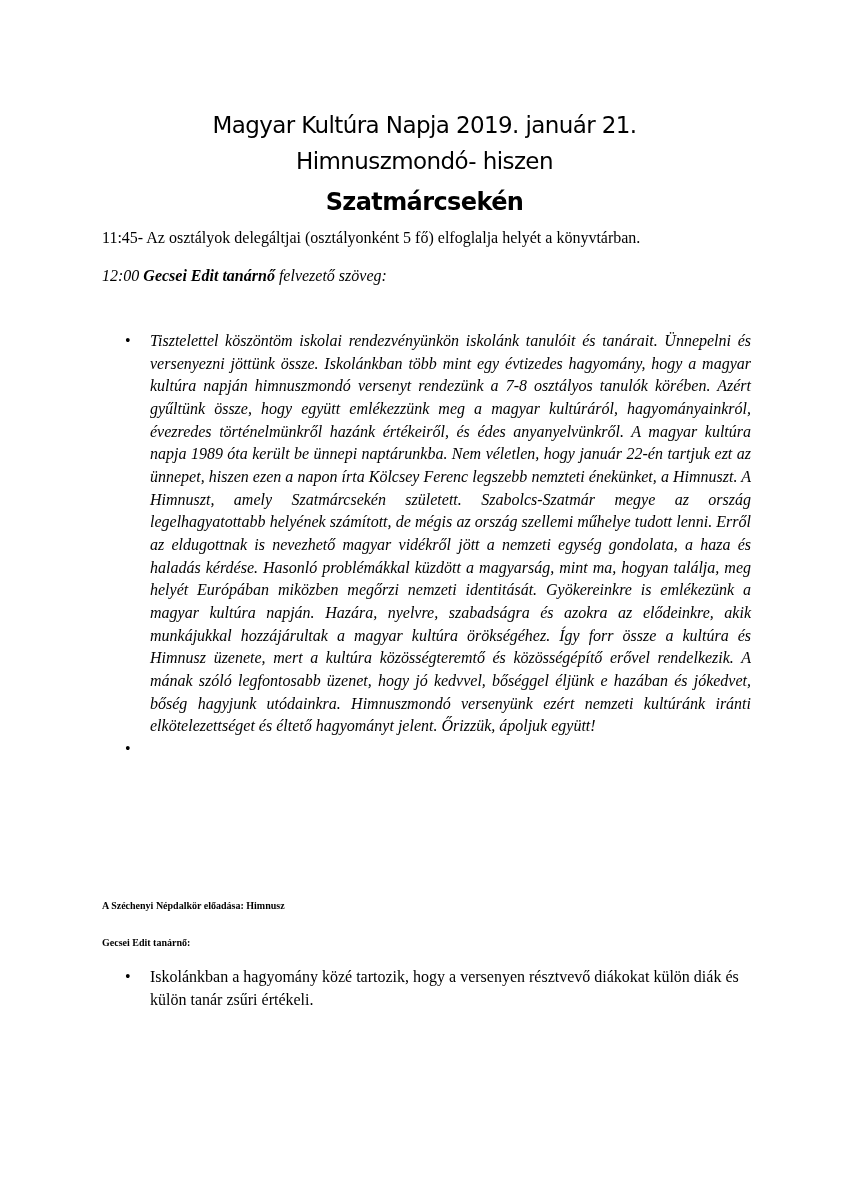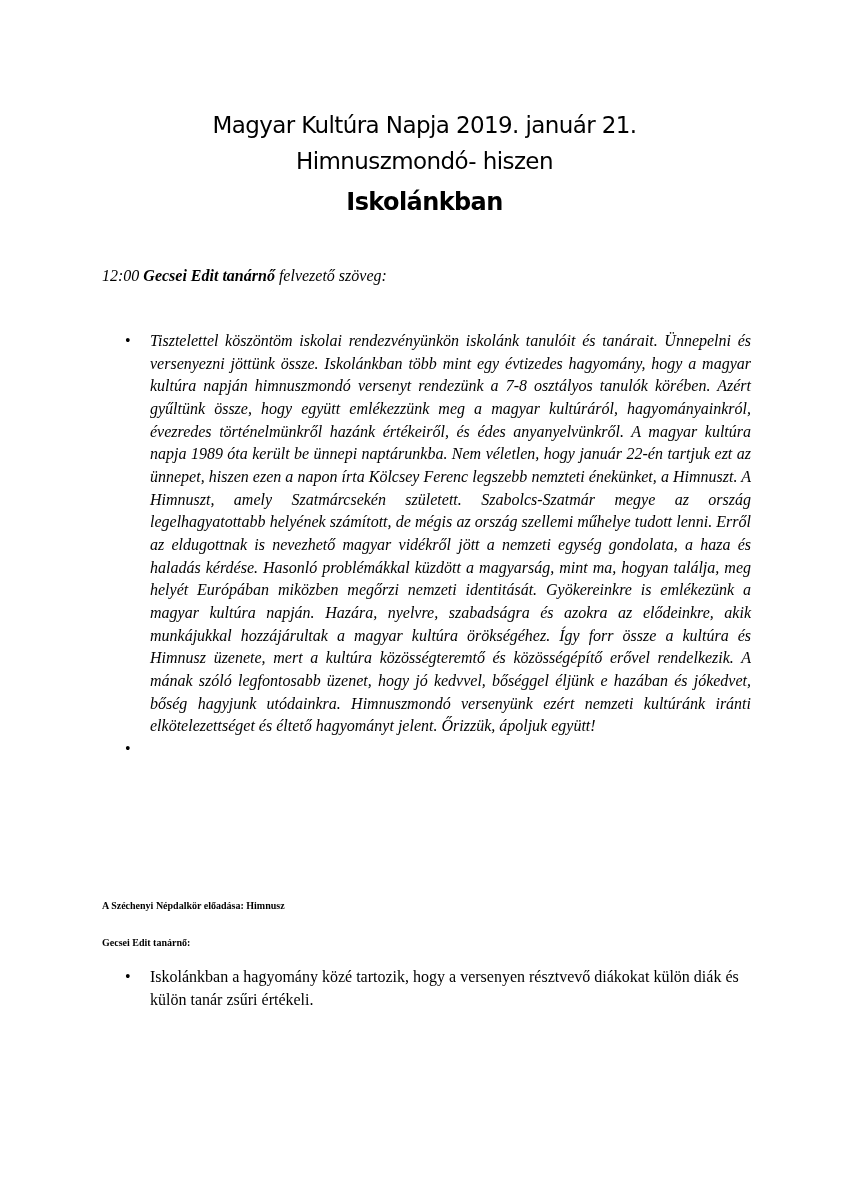--- a/index.html
+++ b/index.html
@@ -33,22 +33,26 @@
     .h1 { top: 896px; }
     .h2 { top: 933px; }
   </style>
 </head>
 <body>
 
 <div class="page">
 
   <div class="title t1">Magyar Kultúra Napja 2019. január 21.</div>
   <div class="title t2">Himnuszmondó- hiszen</div>
-  <div class="title t3">Iskolánkban</div>
+  <div class="title t3">Szatmárcsekén</div>
 
+  <div class="line l1">
+    <span>11:45-</span>
+    <span>Az osztályok delegáltjai (osztályonként 5 fő) elfoglalja helyét a könyvtárban.</span>
+  </div>
 
   <div class="line l2">
     <span>12:00</span>
     <span class="bold">Gecsei Edit tanárnő</span>
     <span>felvezető szöveg:</span>
   </div>
 
   <ul class="bullet-list bl1">
     <li class="italic">
       <span class="bullet">•</span>

